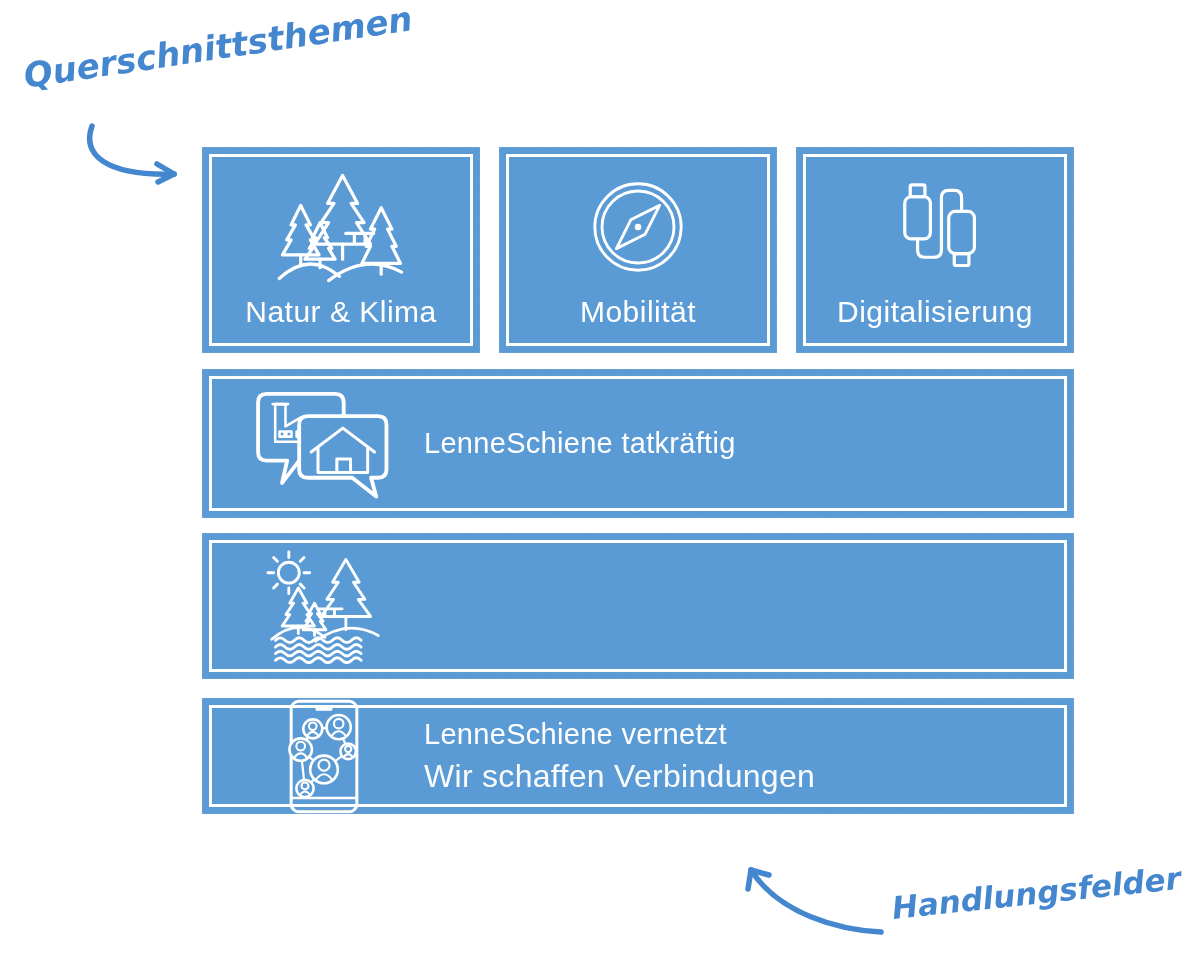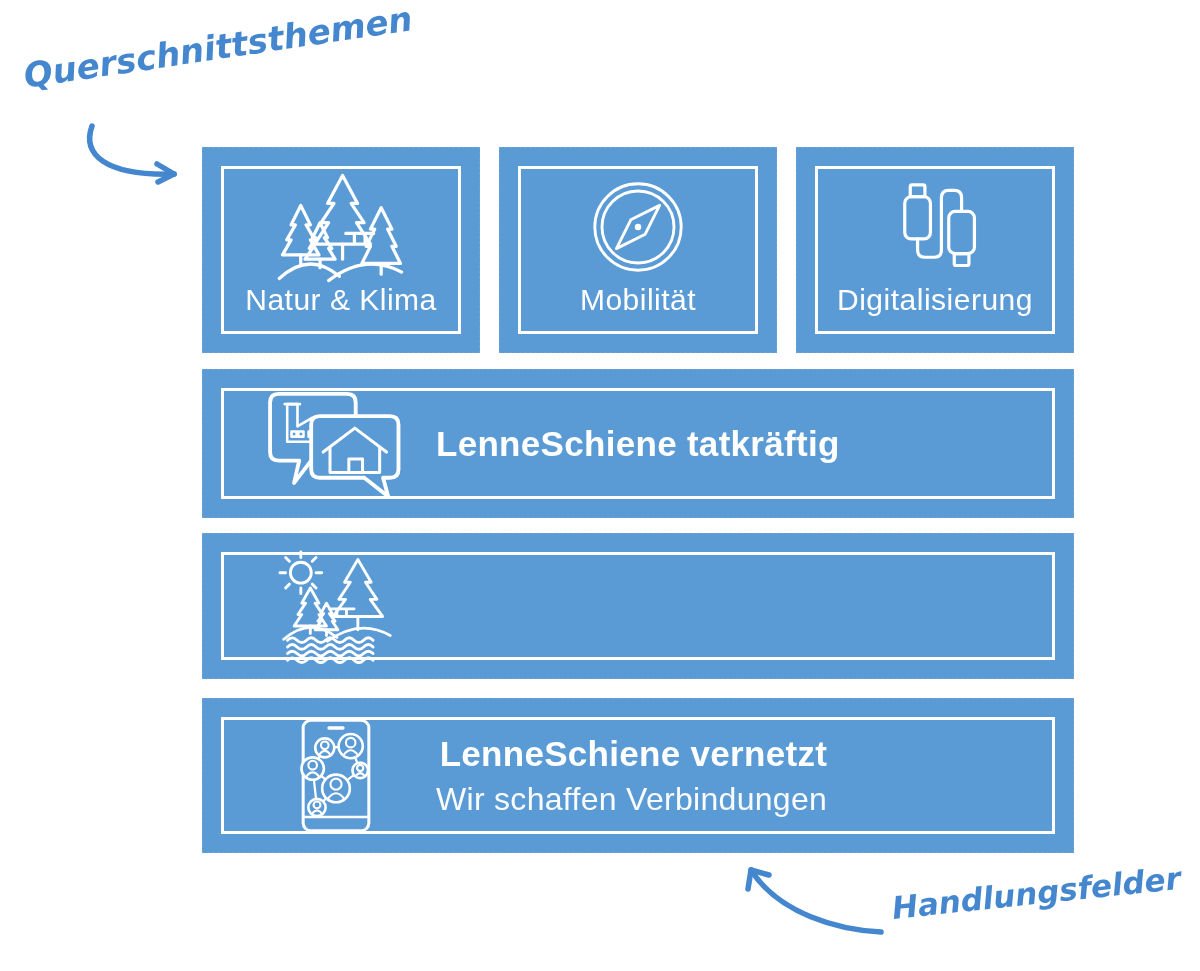--- a/index.html
+++ b/index.html
@@ -7,37 +7,37 @@
     --annotation-blue:#4587CE;
     --text-white:#FFFFFF;
   }
   html,body{margin:0;padding:0;background:#fff;}
   .canvas{
     position:relative;width:1200px;height:971px;background:#fff;overflow:hidden;
     font-family:"Liberation Sans",sans-serif;
   }
   
   .box{
-    position:absolute;background:var(--box-blue);padding:19px;box-sizing:border-box;
+    position:absolute;background:var(--box-blue);padding:7px;box-sizing:border-box;
     outline:1px dashed rgba(130,170,215,.45);outline-offset:-1px;
   }
   .box-inner{
     width:100%;height:100%;box-sizing:border-box;border:3px solid var(--text-white);
     display:flex;
   }
   .topic-inner{flex-direction:column;align-items:center;justify-content:flex-end;}
   .topic-iconwrap{flex:1;display:flex;align-items:center;justify-content:center;width:100%;}
   .topic-caption{
     color:var(--text-white);font-size:30px;line-height:1;margin-bottom:16px;
     letter-spacing:.5px;white-space:nowrap;
   }
   .field-inner{flex-direction:row;align-items:center;padding-left:12px;}
   .field-iconwrap{width:200px;display:flex;align-items:center;justify-content:center;flex:none;}
   .field-text{display:flex;flex-direction:column;color:var(--text-white);}
-  .field-title{font-size:35px;font-weight:700;line-height:1.2;letter-spacing:.3px;text-align:right;}
+  .field-title{font-size:29px;font-weight:400;line-height:1.2;letter-spacing:.3px;}
   .field-subtitle{font-size:32px;font-weight:400;line-height:1.2;margin-top:5px;opacity:.97;letter-spacing:.3px;}
   
   .annotation{
     position:absolute;color:var(--annotation-blue);
     font-family:"DejaVu Sans",sans-serif;font-style:italic;font-weight:700;
     white-space:nowrap;
   }
   .annotation-top{left:24px;top:56px;font-size:34px;transform:rotate(-8.5deg);transform-origin:0 50%;}
   .annotation-bottom{left:892px;top:890px;font-size:31px;transform:rotate(-6deg);transform-origin:0 50%;}
   .arrow{position:absolute;}
@@ -161,21 +161,21 @@
             <path d="M14,97 q5,-5 10,0 t10,0 t10,0 t10,0 t10,0 t10,0 t10,0 t10,0 t10,0"></path>
             <path d="M14,104 q5,-5 10,0 t10,0 t10,0 t10,0 t10,0 t10,0 t10,0 t10,0 t10,0"></path>
             <path d="M14,111 q5,-5 10,0 t10,0 t10,0 t10,0 t10,0 t10,0 t10,0 t10,0 t10,0"></path>
             <path d="M14,118 q5,-5 10,0 t10,0 t10,0 t10,0 t10,0 t10,0 t10,0 t10,0 t10,0"></path>
           </g>
         </svg>
       </div>
     </div>
   </div>
 
-  <div class="box" style="left:202px;top:698px;width:872px;height:155px">
+  <div class="box" style="left:202px;top:698px;width:872px;height:116px">
     <div class="box-inner field-inner">
       <div class="field-iconwrap">
         <svg width="104" height="121" viewBox="0 0 120 140">
           <g stroke="#fff" fill="none" stroke-linecap="round" stroke-linejoin="round">
             <rect x="22" y="6" width="76" height="128" rx="9" stroke-width="3.5"></rect>
             <path d="M52,15 H68" stroke-width="4"></path>
             <path d="M22,118 H98" stroke-width="3"></path>
             <g stroke-width="2.6">
               <path d="M47,38 L77,36 M47,38 L33,62 M33,62 L60,85 M60,85 L88,64 M77,36 L88,64 M60,85 L38,107 M33,62 L38,107"></path>
             </g>

